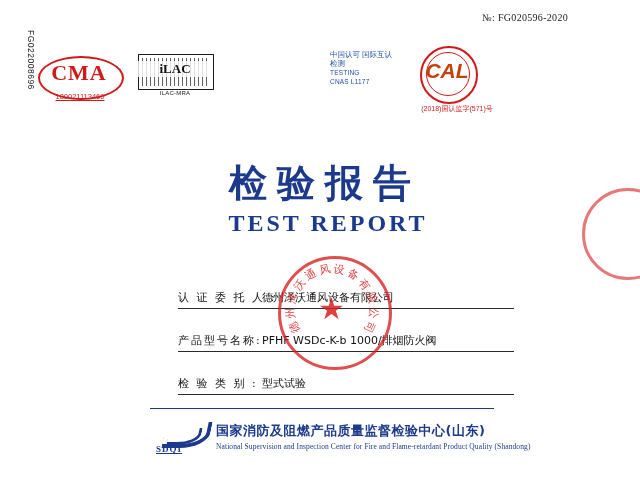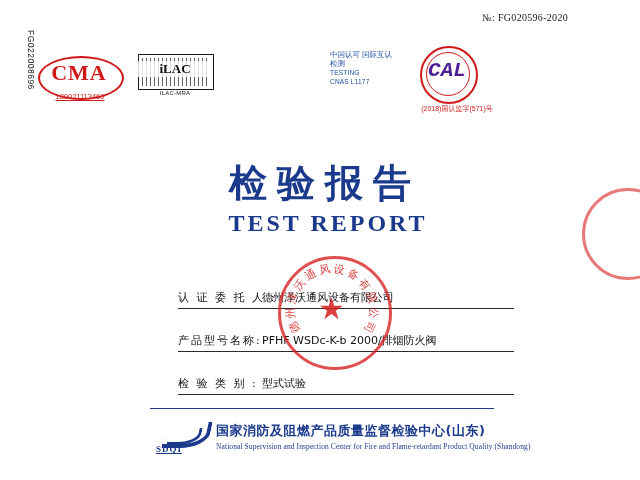--- a/index.html
+++ b/index.html
@@ -211,22 +211,22 @@
     border: 1px solid #d01a1a;
     border-radius: 50%;
   }
   .cal-text {
     position: absolute;
     left: 10px; top: 13px;
     width: 54px;
     text-align: center;
     font-size: 21px;
     font-weight: bold;
-    color: #4c1d95;
-    font-family: Liberation Mono, monospace;
+    color: #c2410c;
+    font-family: Liberation Sans, sans-serif;
     font-style: italic;
     line-height: 24px;
   }
   .cal-caption {
     position: absolute;
     left: -6px;
     top: 58px;
     width: 106px;
     text-align: center;
     font-size: 7px;
@@ -474,21 +474,21 @@
   <div class="title-en">TEST REPORT</div>
 
   <div class="fields">
     <div class="field-row row1">
       <div class="field-label">认 证 委 托 人 :</div>
       <div class="field-value">德州泽沃通风设备有限公司</div>
       <div class="field-line"></div>
     </div>
     <div class="field-row row2">
       <div class="field-label">产品型号名称:</div>
-      <div class="field-value">PFHF WSDc-K-b 2000/排烟防火阀</div>
+      <div class="field-value">PFHF WSDc-K-b 1000/排烟防火阀</div>
       <div class="field-line"></div>
     </div>
     <div class="field-row row3">
       <div class="field-label">检 验 类 别 :</div>
       <div class="field-value">型式试验</div>
       <div class="field-line"></div>
     </div>
   </div>
 
   <div class="seal">

